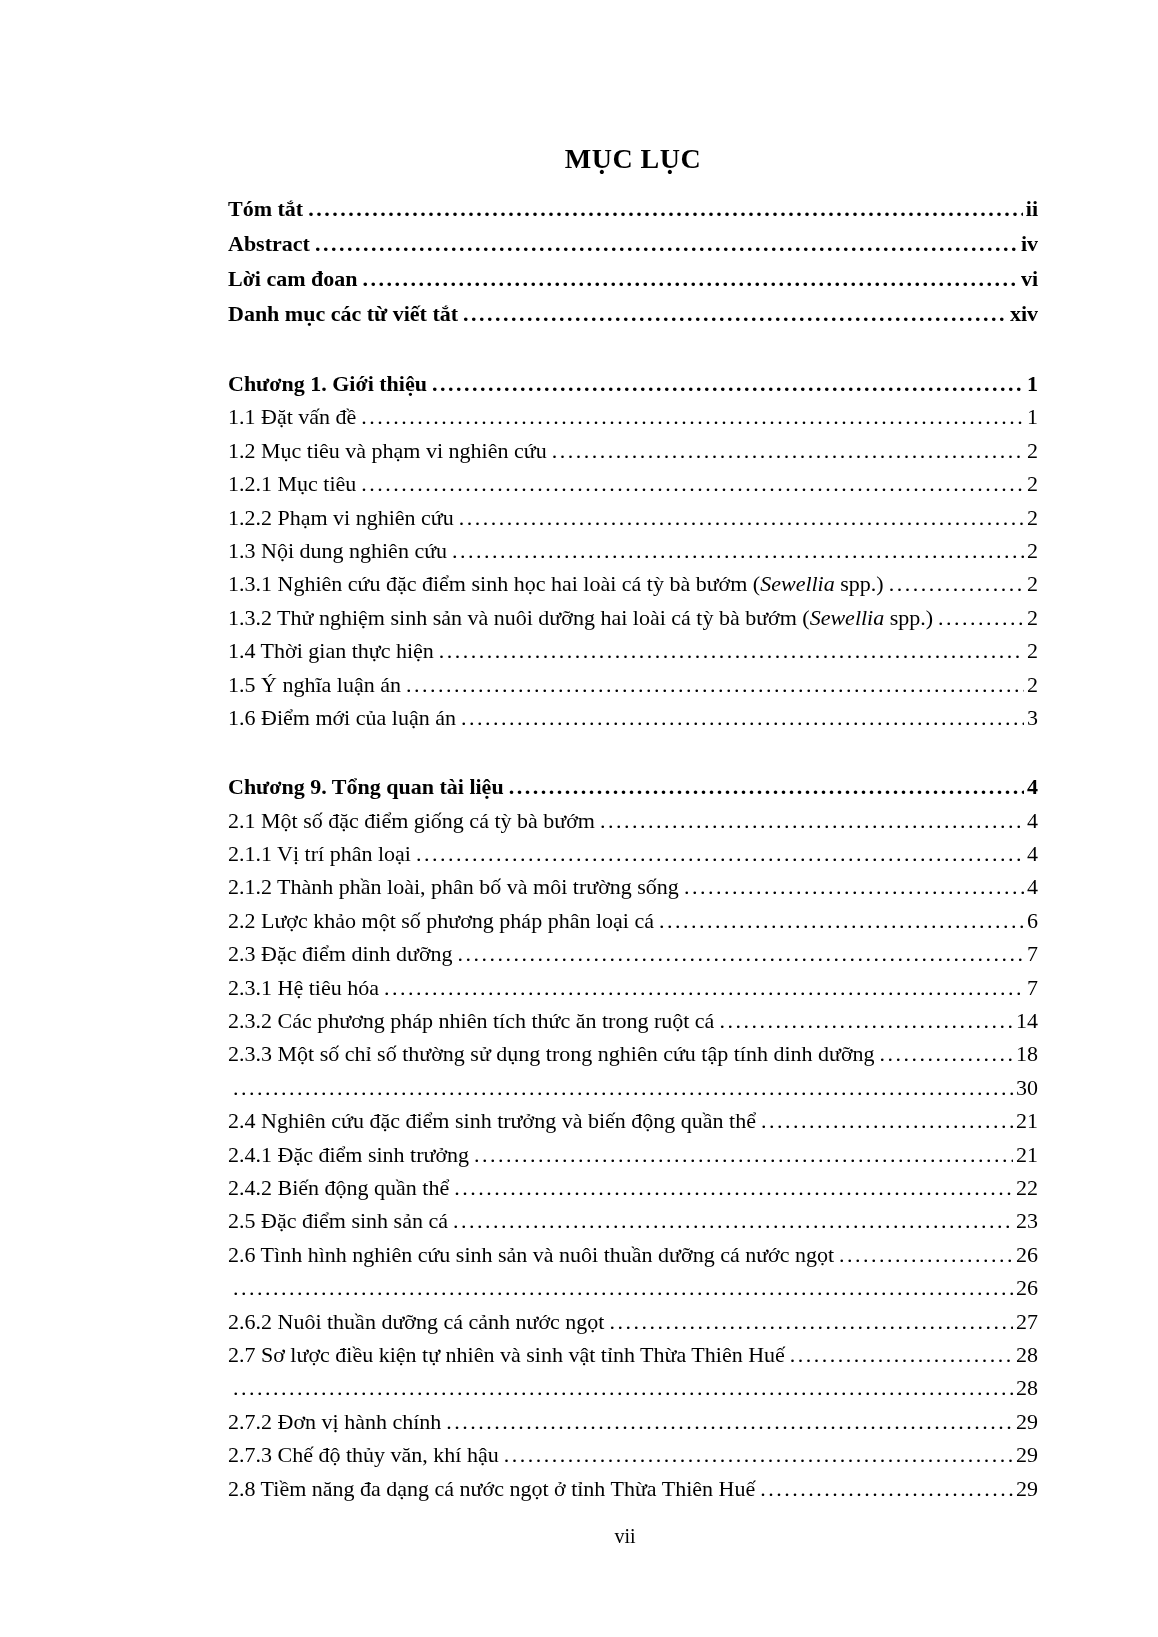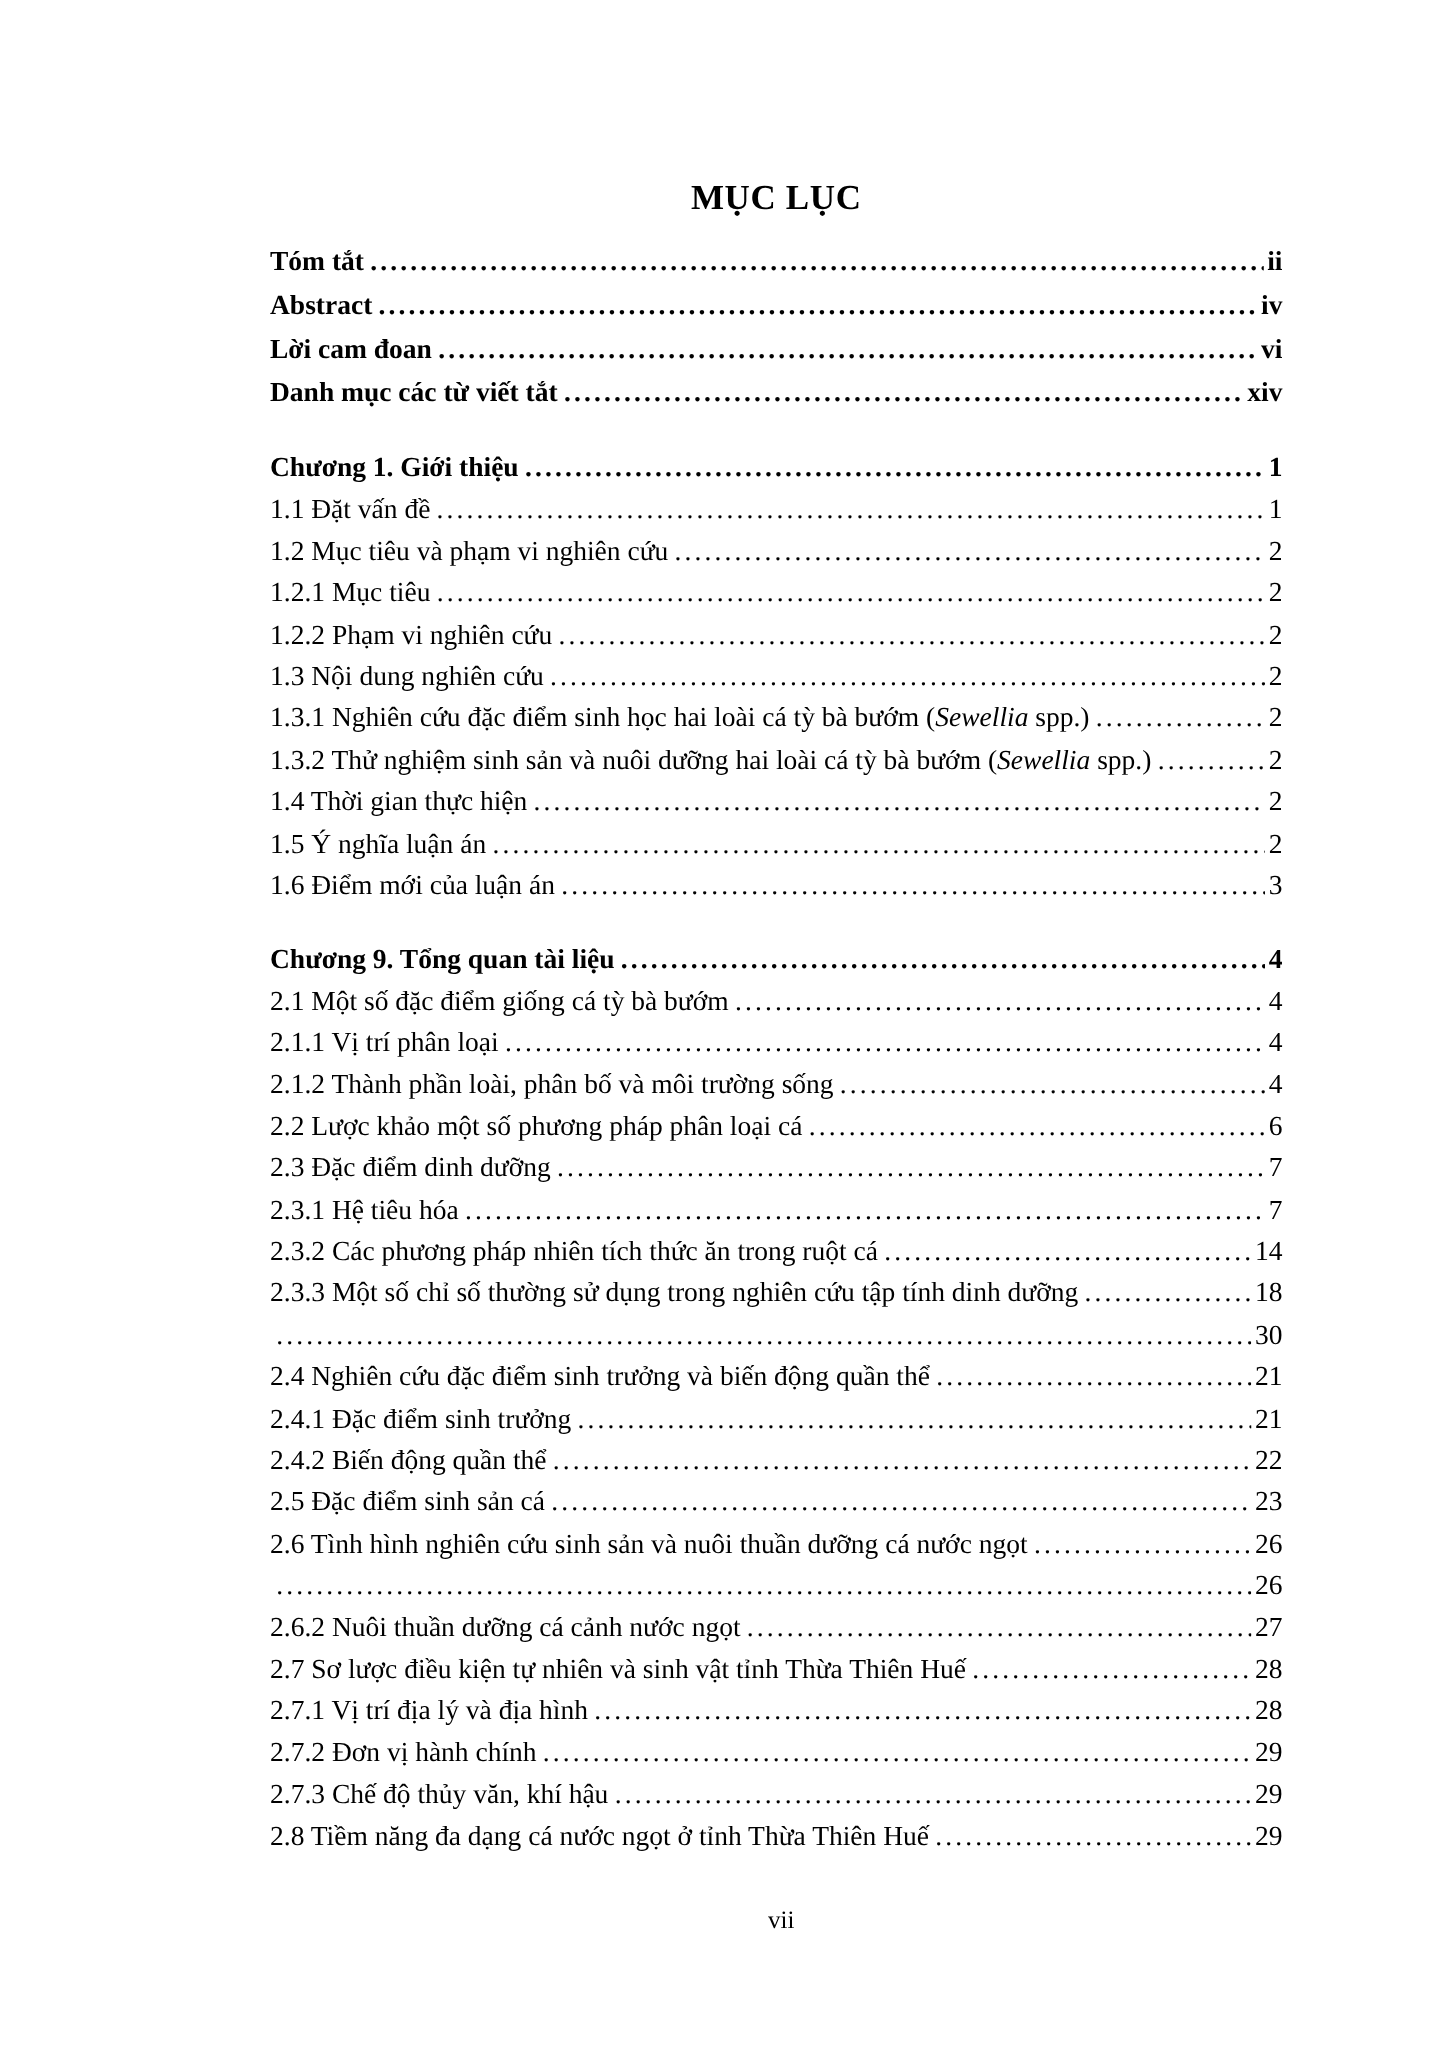--- a/index.html
+++ b/index.html
@@ -11,41 +11,41 @@
   body {
     position: relative;
     width: 1158px;
     height: 1637px;
     font-family: "Liberation Serif", "DejaVu Serif", serif;
     color: #000000;
     overflow: hidden;
   }
   .content {
     position: absolute;
-    left: 216px;
+    left: 228px;
     top: 140px;
     width: 810px;
   }
   .doc-title {
     font-size: 28px;
     font-weight: bold;
     text-align: center;
     margin: 0 0 13px 0;
     line-height: 38px;
     letter-spacing: 0.5px;
   }
   .toc-row {
     display: flex;
     align-items: center;
     height: 35px;
     line-height: 35px;
     font-size: 22px;
   }
   .chapter-block {
-    margin-top: 26px;
+    margin-top: 36px;
   }
   .chapter-block .toc-row {
     height: 33.4px;
     line-height: 33.4px;
   }
   .bold-row {
     font-weight: bold;
   }
   .toc-label {
     flex: 0 0 auto;
@@ -245,21 +245,20 @@
           <span class="toc-label">2.6.2 Nuôi thuần dưỡng cá cảnh nước ngọt</span>
           <span class="dot-leader">....................................................................................................................................................................................................................................................................</span>
           <span class="toc-page">27</span>
         </div>
         <div class="toc-row">
           <span class="toc-label">2.7 Sơ lược điều kiện tự nhiên và sinh vật tỉnh Thừa Thiên Huế</span>
           <span class="dot-leader">....................................................................................................................................................................................................................................................................</span>
           <span class="toc-page">28</span>
         </div>
         <div class="toc-row">
-          <span class="toc-label">2.7.1 Vị trí địa lý và địa hình</span>
           <span class="dot-leader">....................................................................................................................................................................................................................................................................</span>
           <span class="toc-page">28</span>
         </div>
         <div class="toc-row">
           <span class="toc-label">2.7.2 Đơn vị hành chính</span>
           <span class="dot-leader">....................................................................................................................................................................................................................................................................</span>
           <span class="toc-page">29</span>
         </div>
         <div class="toc-row">
           <span class="toc-label">2.7.3 Chế độ thủy văn, khí hậu</span>

